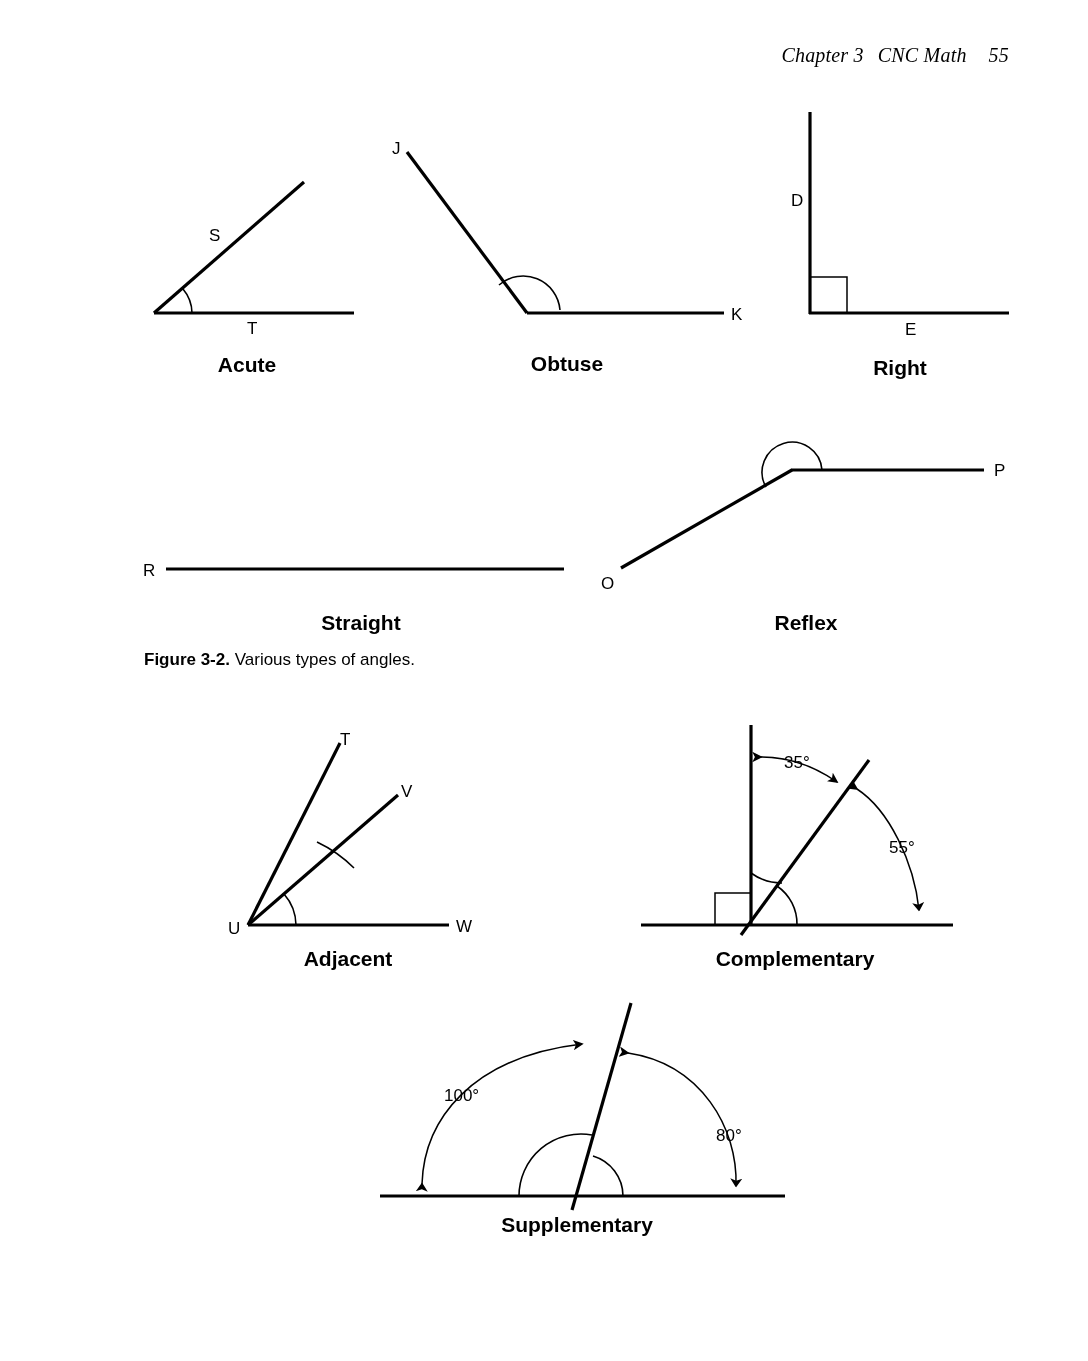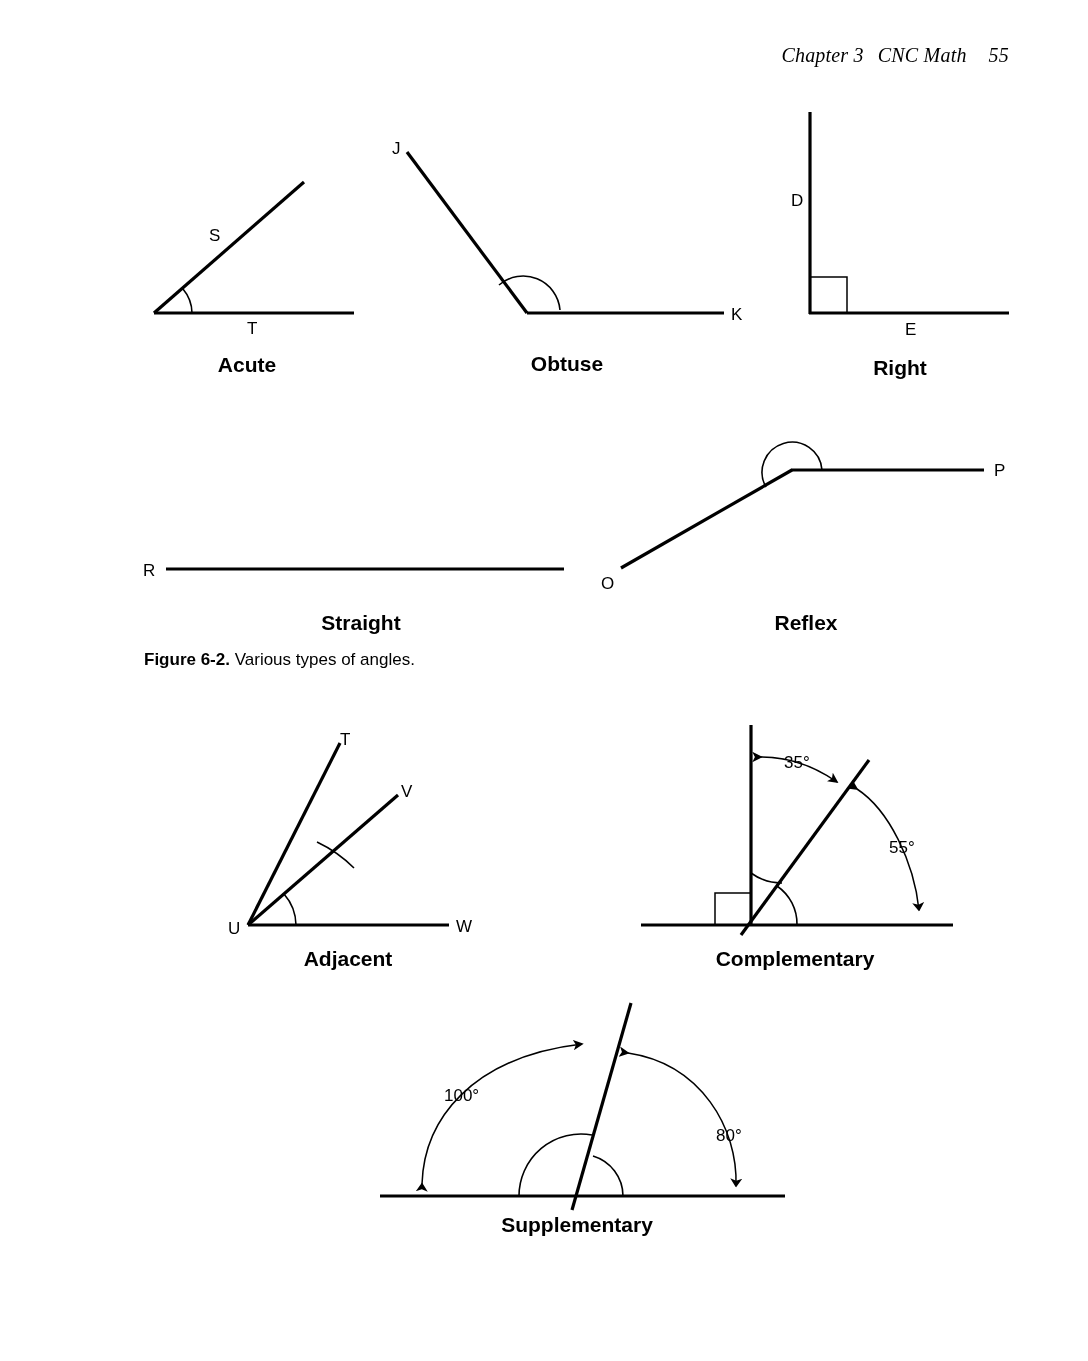--- a/index.html
+++ b/index.html
@@ -145,21 +145,21 @@
       <line class="stroke-main" x1="782" y1="470" x2="975" y2="470"></line>
       <line class="stroke-main" x1="783" y1="470" x2="612" y2="568"></line>
       <path class="stroke-arc" d="M 813 470 A 30 30 0 1 0 757 487"></path>
       <text class="lbl" x="592" y="589">O</text>
       <text class="lbl" x="985" y="476">P</text>
       <text class="title" x="797" y="630">Reflex</text>
     </g>
   </svg>
 
   <div class="caption" style="left:135px; top:650px;">
-    <span class="cap-label">Figure 6-2.</span><span class="cap-text"> Various types of angles.</span>
+    <span class="cap-label">Figure 3-2.</span><span class="cap-text"> Various types of angles.</span>
   </div>
 
   <svg class="figure-canvas" style="top:700px;" width="1088" height="560" viewBox="0 700 1088 560">
 
     <defs>
       <marker id="arrowFilled" viewBox="0 0 12 12" refX="10" refY="6" markerWidth="7" markerHeight="7" orient="auto-start-reverse">
         <path d="M 0 0 L 12 6 L 0 12 L 3 6 z" fill="#000"></path>
       </marker>
       <marker id="arrowFilledStart" viewBox="0 0 12 12" refX="10" refY="6" markerWidth="7" markerHeight="7" orient="auto">
         <path d="M 0 0 L 12 6 L 0 12 L 3 6 z" fill="#000"></path>

